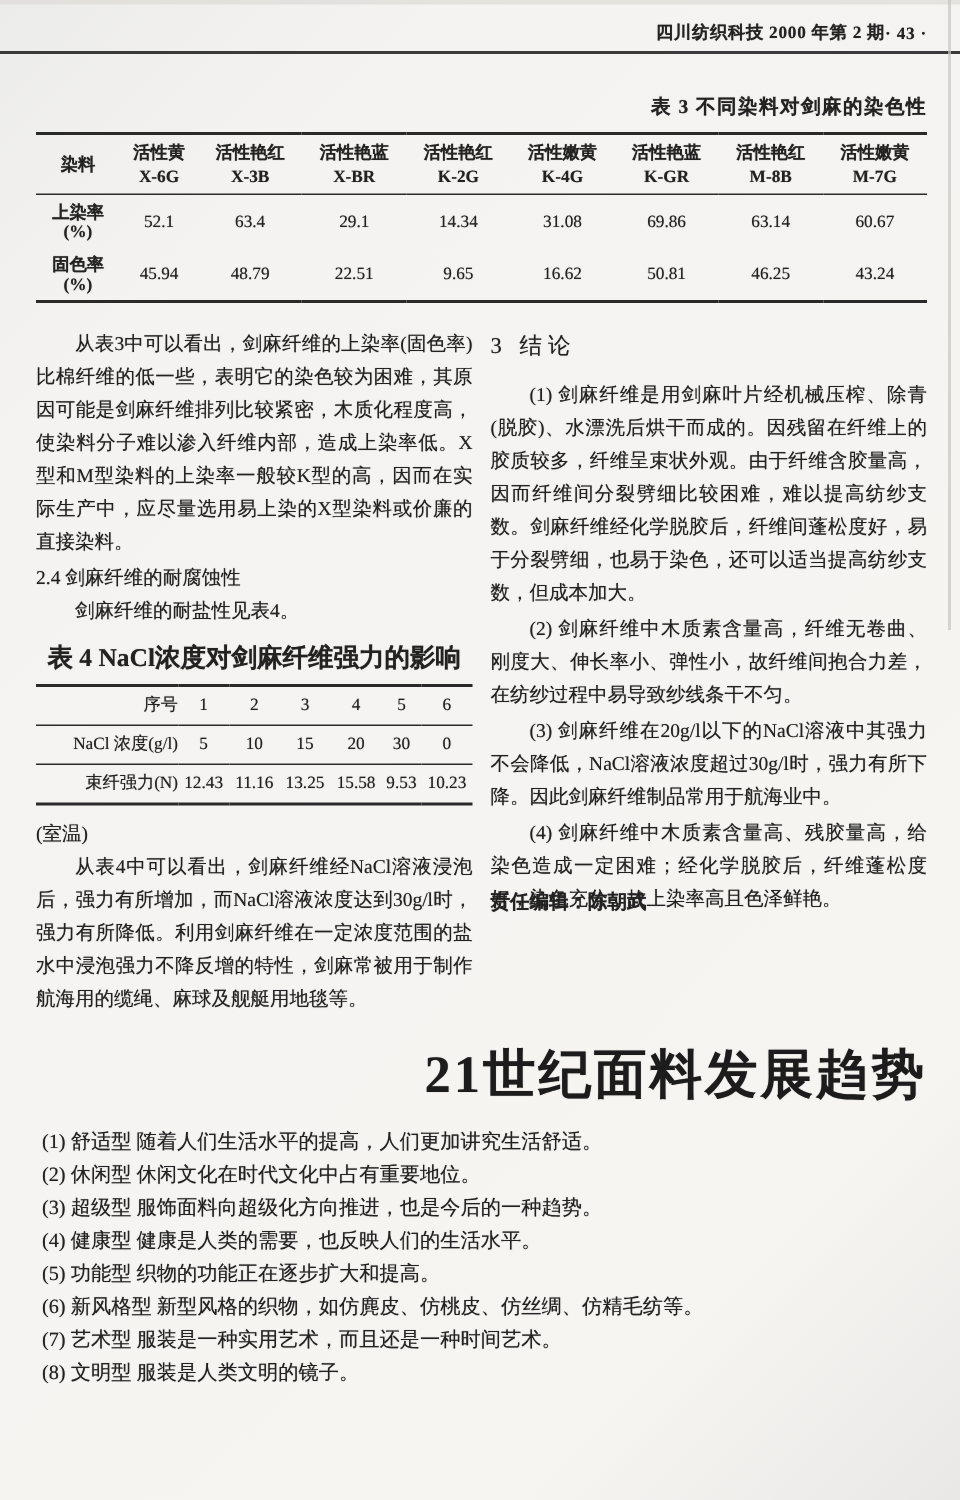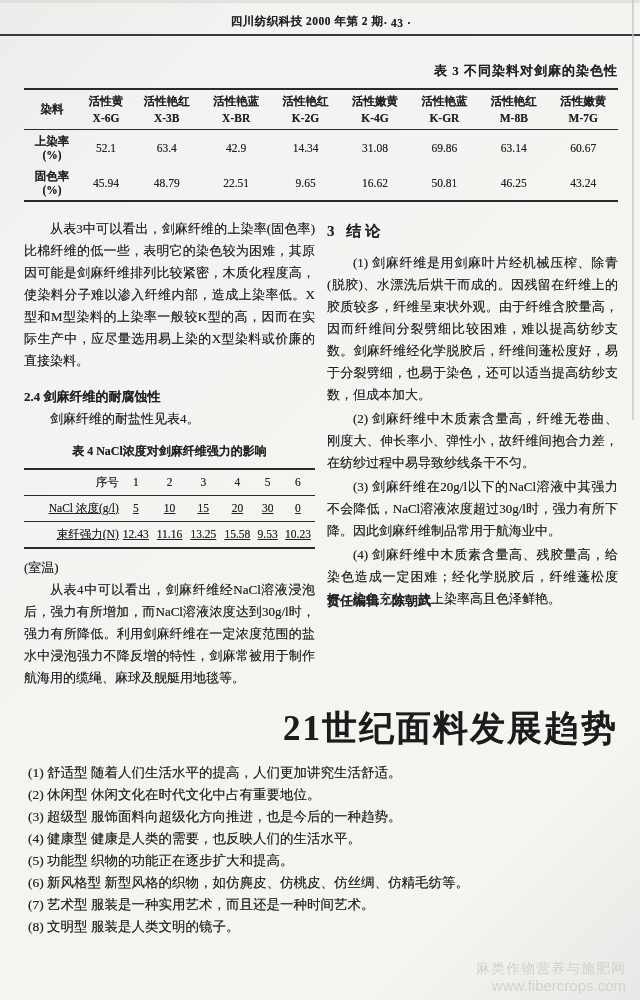--- a/index.html
+++ b/index.html
@@ -14,53 +14,53 @@
   .page{
     position:absolute;inset:0;
     padding:14px 22px 0 24px;
     box-sizing:border-box;
     text-shadow:0 0 0.6px rgba(30,30,30,.55);
   }
   .scan-edge-right{position:absolute;top:0;right:6px;width:2px;height:420px;background:#c6c5c2;opacity:.7;}
   .scan-edge-top{position:absolute;top:0;left:0;width:100%;height:3px;background:#d8d7d4;opacity:.6;}
 
   
-  .hdr{display:flex;justify-content:center;align-items:flex-end;font-size:11.5px;font-weight:bold;letter-spacing:.5px;}
+  .hdr{display:flex;justify-content:flex-end;align-items:flex-end;font-size:11.5px;font-weight:bold;letter-spacing:.5px;}
   .rule{border:none;border-top:2px solid #3a3a3a;margin:5px -24px 0 -24px;}
 
   
   .t3-title{ text-align:right;font-weight:bold;font-size:13px;margin-top:26px;letter-spacing:1px;}
   table{border-collapse:collapse;width:100%;}
   .t3{margin-top:8px;border-top:2.5px solid #2a2a2a;border-bottom:2.5px solid #2a2a2a;font-size:11.5px;}
   .t3 thead th{border-bottom:1.5px solid #2a2a2a;padding:4px 0 5px 0;font-weight:bold;}
   .t3 th,.t3 td{text-align:center;vertical-align:middle;font-weight:normal;}
   .t3 thead th{font-weight:bold;}
   .t3 .dye-code{margin-top:3px;}
   .t3 tbody th{font-weight:bold;padding:4px 0;}
   .t3 tbody td{padding:4px 0;}
   .t3 col.lbl{width:56px;}
 
   
   .cols{display:flex;gap:12px;margin-top:16px;}
   .col{flex:1;font-size:13px;line-height:22px;text-align:justify;}
   .col p{margin:0;text-indent:2em;}
-  .sec-h{font-weight:bold;margin-top:14px;}
+  .sec-h{font-weight:normal;margin-top:2px;}
   .sec-intro{text-indent:2em;}
 
   
-  .t4-title{text-align:center;font-weight:bold;font-size:12px;margin:10px 0 6px 0;}
+  .t4-title{text-align:center;font-weight:bold;font-size:17px;margin:10px 0 6px 0;}
   .t4{border-top:2px solid #2a2a2a;border-bottom:2.5px solid #2a2a2a;font-size:11.5px;line-height:15px;}
-  .t4 tr + tr{border-top:1.2px solid #2a2a2a;text-decoration:underline;}
+  .t4 tr + tr{border-top:1.2px solid #2a2a2a;}
   .t4 th{font-weight:normal;text-align:right;padding:5px 0 5px 2px;white-space:nowrap;}
   .t4 td{text-align:center;padding:5px 0;}
   .t4-cond{margin-top:8px;text-indent:2em;}
   .t4-cond2{text-indent:0;}
 
   
-  .concl-h{font-weight:bold;font-size:15px;margin:2px 0 10px 0;letter-spacing:4px;}
+  .concl-h{font-weight:normal;font-size:15px;margin:2px 0 10px 0;letter-spacing:4px;}
   .concl p{margin:0 0 2px 0;}
   .editor{font-weight:bold;text-align:left;padding-right:28px;margin-top:-22px;}
 
   
   .trends-title{text-align:right;font-weight:bold;font-size:35px;margin-top:16px;letter-spacing:2px;color:#1c1c1c;}
   .trends-list{margin:10px 0 0 4px;font-size:13.5px;line-height:22px;font-weight:500;}
   .trends-list .ti{white-space:nowrap;}
 
   
   .wm{position:absolute;right:14px;bottom:6px;text-align:right;color:#d2d1cd;text-shadow:none;line-height:17px;}
@@ -124,21 +124,21 @@
         </tr>
     </thead>
     <tbody>
         <tr>
           <th>
             <div>上染率</div>
             <div>(%)</div>
           </th>
           <td>52.1</td>
           <td>63.4</td>
-          <td>42.9</td>
+          <td>29.1</td>
           <td>14.34</td>
           <td>31.08</td>
           <td>69.86</td>
           <td>63.14</td>
           <td>60.67</td>
         </tr>
         <tr>
           <th>
             <div>固色率</div>
             <div>(%)</div>
@@ -217,17 +217,13 @@
       <div class="ti">(1) 舒适型  随着人们生活水平的提高，人们更加讲究生活舒适。</div>
       <div class="ti">(2) 休闲型  休闲文化在时代文化中占有重要地位。</div>
       <div class="ti">(3) 超级型  服饰面料向超级化方向推进，也是今后的一种趋势。</div>
       <div class="ti">(4) 健康型  健康是人类的需要，也反映人们的生活水平。</div>
       <div class="ti">(5) 功能型  织物的功能正在逐步扩大和提高。</div>
       <div class="ti">(6) 新风格型  新型风格的织物，如仿麂皮、仿桃皮、仿丝绸、仿精毛纺等。</div>
       <div class="ti">(7) 艺术型  服装是一种实用艺术，而且还是一种时间艺术。</div>
       <div class="ti">(8) 文明型  服装是人类文明的镜子。</div>
     </div>
 
-  <div class="wm">
-    <div class="wm-cn">麻类作物营养与施肥网</div>
-    <div class="wm-url">www.fibercrops.com</div>
-  </div>
 </div>
 
 </body></html>

